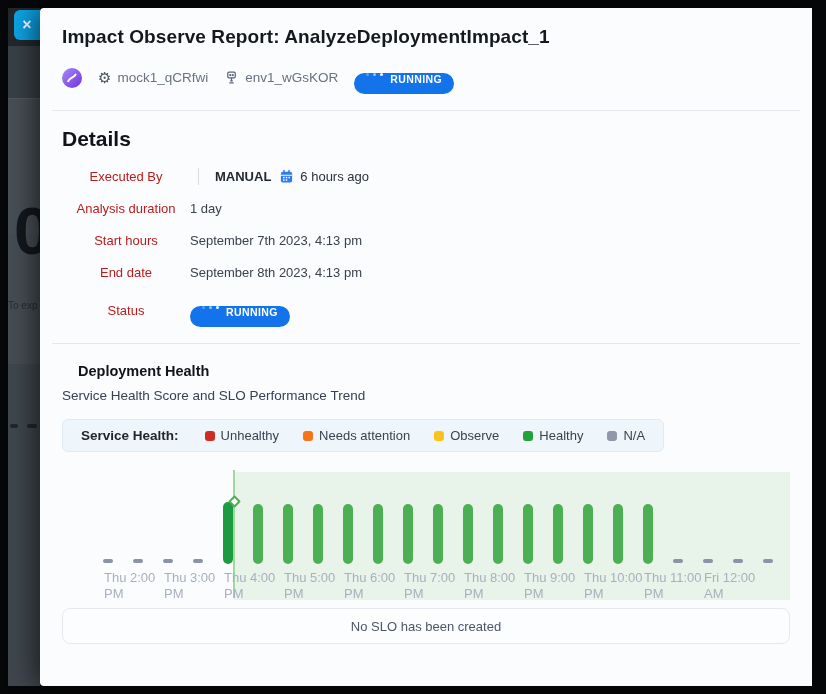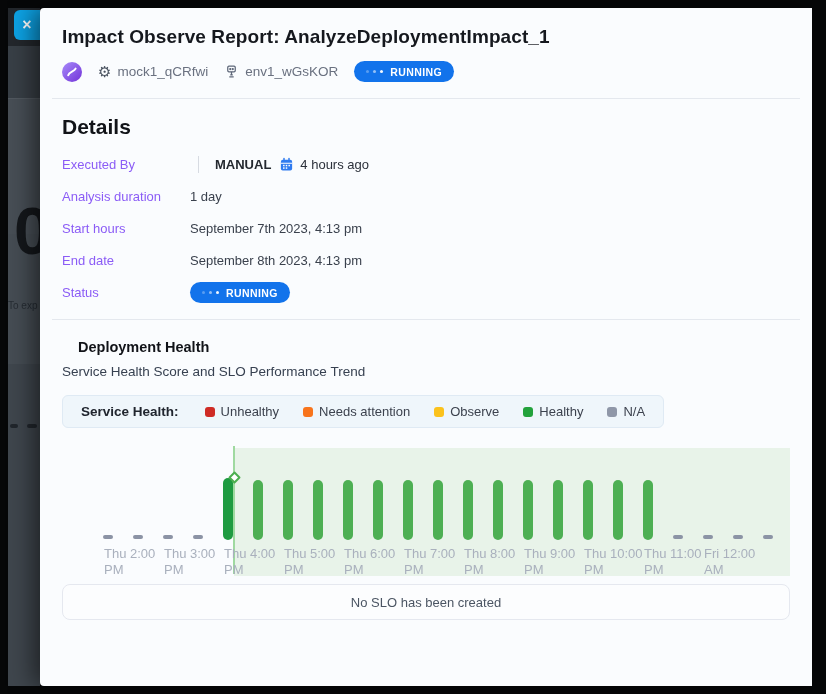--- a/index.html
+++ b/index.html
@@ -23,29 +23,29 @@
     border-radius:6px 0 0 6px;color:#fff;font-size:16px;font-weight:700;display:flex;align-items:center;
     justify-content:center;cursor:pointer;padding:0;}
 
   
   .modal{position:absolute;left:40px;top:8px;width:772px;height:678px;background:#fafcfe;
     border-radius:4px 0 0 4px;box-shadow:-6px 0 24px rgba(0,0,0,.55);padding:0 22px;overflow:hidden;}
   .modal-title{margin:18px 0 0;font-size:19px;font-weight:700;color:#15181e;letter-spacing:.1px;}
   .meta-row{display:flex;align-items:center;gap:16px;margin-top:13px;}
   .meta-item{display:inline-flex;align-items:center;gap:6px;font-size:13.5px;color:#6a7180;}
   .gear-glyph{font-size:15px;color:#4a5360;line-height:1;}
-  .badge{display:inline-flex;align-items:center;gap:2px;background:#1273eb;color:#fff;border-radius:11px;
-    height:21px;padding:0 12px;font-size:10.5px;font-weight:700;letter-spacing:.4px;}
+  .badge{display:inline-flex;align-items:flex-start;gap:2px;background:#1273eb;color:#fff;border-radius:11px;
+    height:21px;padding:0 12px;font-size:10.5px;font-weight:700;letter-spacing:.4px;margin-top:12px;}
   .badge i{display:inline-block;width:3px;height:3px;border-radius:50%;background:#fff;margin-right:2px;}
   .badge i:nth-child(1){opacity:.3}.badge i:nth-child(2){opacity:.55}.badge i:nth-child(3){opacity:.95;margin-right:5px}
   .divider{border:none;border-top:1px solid #e4e8ee;margin:16px -10px 0;}
 
   .section-heading{margin:16px 0 0;font-size:21px;font-weight:700;color:#111318;}
   .detail-row{display:flex;align-items:center;margin-top:11px;min-height:21px;}
-  .detail-label{width:128px;flex:0 0 128px;font-size:13px;color:#8b5cf6;}
+  .detail-label{width:128px;flex:0 0 128px;font-size:13px;color:#b91c1c;text-align:center;}
   .detail-value{font-size:13px;color:#3a414d;display:flex;align-items:center;gap:8px;}
   .exec-user{font-weight:700;color:#23282f;display:inline-flex;align-items:center;gap:7px;}
   .vsep{width:1px;height:17px;background:#d7dbe2;margin:0 8px;}
   .manual{font-weight:700;color:#23282f;}
   .time-ago{color:#2b303a;display:inline-flex;align-items:center;gap:6px;}
 
   .health-heading{margin:19px 16px 0;font-size:14.5px;font-weight:700;color:#111318;}
   .health-sub{margin:9px 0 0;font-size:13.5px;color:#374151;}
 
   .legend-box{display:inline-flex;align-items:center;gap:24px;margin-top:16px;background:#eff6fb;
@@ -149,21 +149,21 @@
               <path d="M8 2.5v4M16 2.5v4" stroke="#2f7bf0" stroke-width="2.4" stroke-linecap="round"></path>
               <g fill="#fff">
                   <rect x="6.5" y="12.5" width="2.4" height="2.4"></rect>
                   <rect x="10.8" y="12.5" width="2.4" height="2.4"></rect>
                   <rect x="15.1" y="12.5" width="2.4" height="2.4"></rect>
                   <rect x="6.5" y="16.5" width="2.4" height="2.4"></rect>
                   <rect x="10.8" y="16.5" width="2.4" height="2.4"></rect>
                 </g>
             </svg>
           </span>
-          <span>4 hours ago</span>
+          <span>6 hours ago</span>
         </span>
       </span>
     </div>
 
     <div class="detail-row">
       <span class="detail-label">Analysis duration</span>
       <span class="detail-value">1 day</span>
     </div>
     <div class="detail-row">
       <span class="detail-label">Start hours</span>

